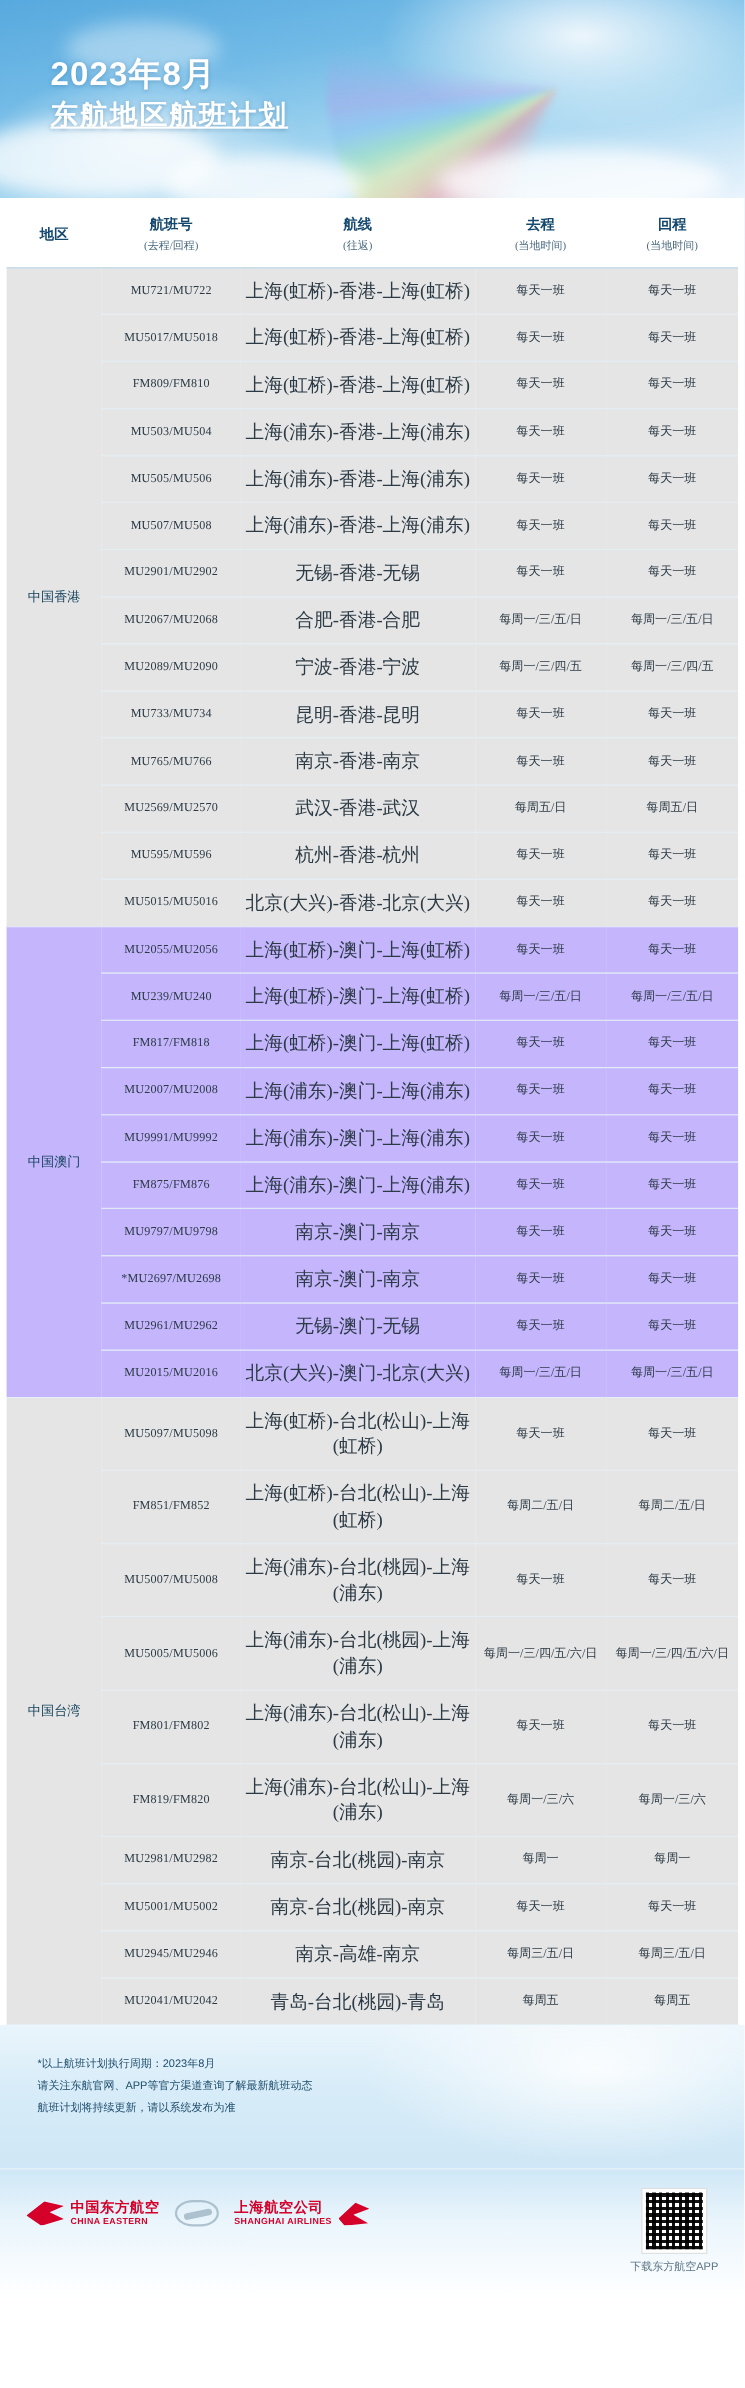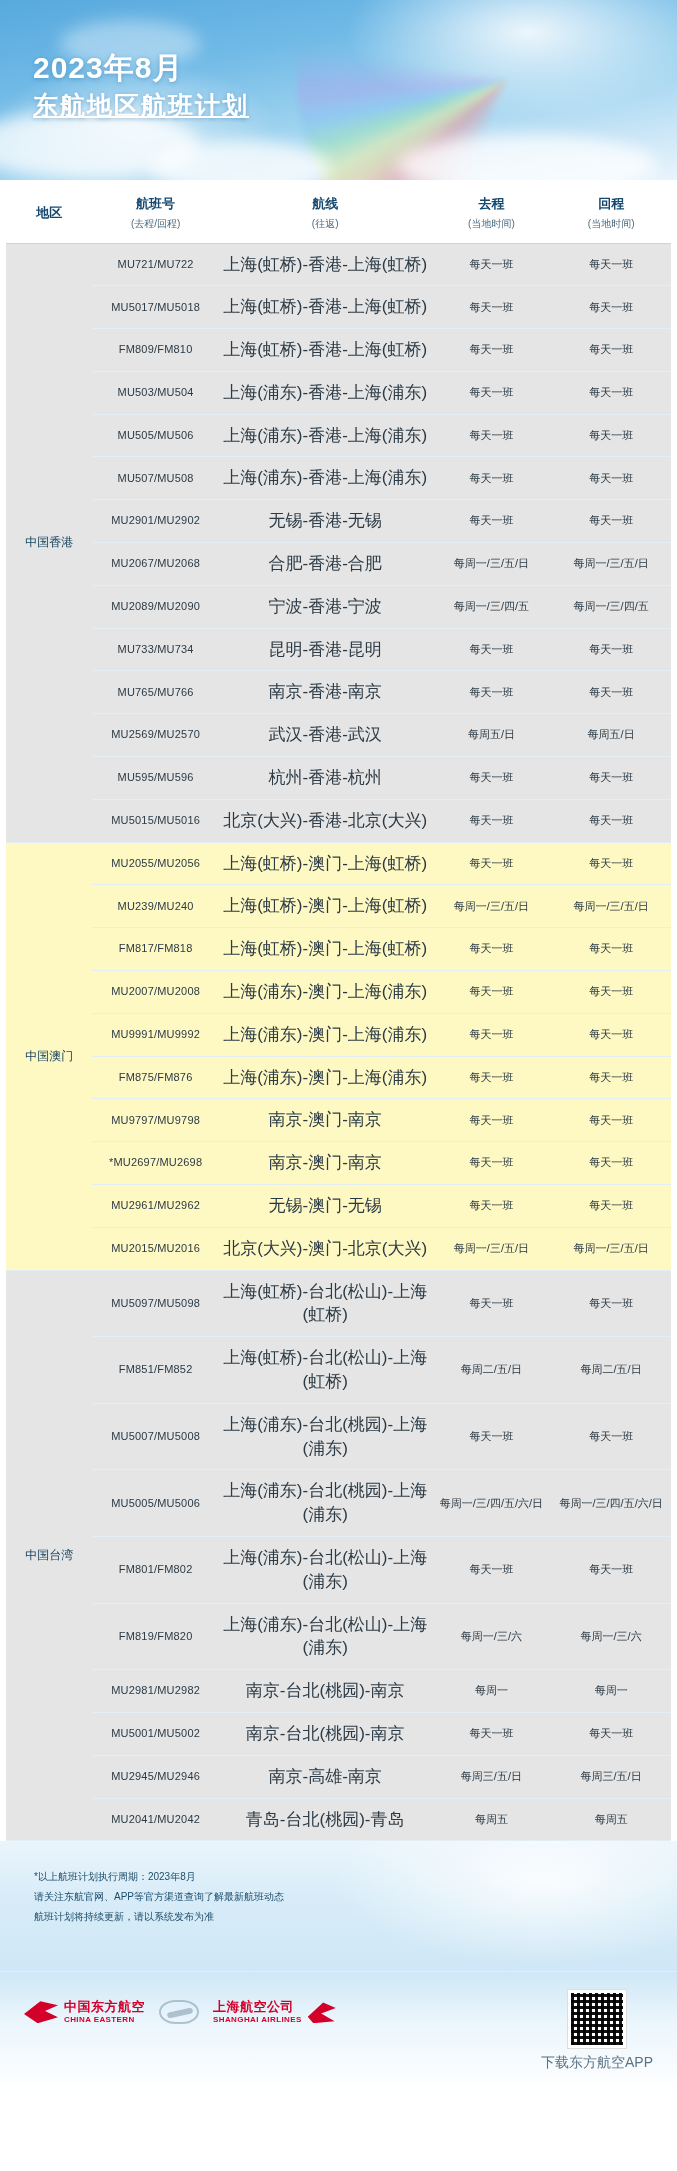--- a/index.html
+++ b/index.html
@@ -48,21 +48,21 @@
     border-radius: 50%;
     filter: blur(8px);
   }
   .c1 { width: 230px; height: 70px; left: -30px; top: 110px; }
   .c2 { width: 180px; height: 55px; left: 150px; top: 140px; }
   .c3 { width: 260px; height: 60px; right: 20px; top: 135px; }
   .c4 { width: 140px; height: 48px; left: 60px; top: 20px; opacity:.5;}
 
   .title-block {
     position: absolute;
-    left: 33px; top: 48px;
+    left: 46px; top: 48px;
     color: #ffffff;
     text-shadow: 0 1px 4px rgba(30,90,140,.35);
   }
   .title-main {
     font-size: 30px;
     font-weight: bold;
     letter-spacing: 1px;
     line-height: 1.3;
   }
   .title-sub {
@@ -70,20 +70,21 @@
     font-weight: bold;
     letter-spacing: 2px;
     line-height: 1.45;
     text-decoration: underline;
   }
 
   
   .table-wrap {
     padding: 0 6px;
     background: #ffffff;
+    font-family: Liberation Serif, serif;
   }
   table.schedule {
     width: 100%;
     border-collapse: collapse;
     font-size: 11px;
     color: #2b3a45;
   }
   table.schedule thead th {
     padding: 14px 2px 12px;
     font-size: 13px;
@@ -116,21 +117,21 @@
   td.region {
     font-size: 12px;
     color: #17445f;
     font-weight: normal;
     border-right: none;
   }
   td.flight { font-size: 11px; letter-spacing: .2px; }
   td.route  { font-size: 17px; }
   td.freq   { font-size: 11px; }
   tr.grp-hk td  { background: #e5e5e5; }
-  tr.grp-mo td  { background: #fef9c3; }
+  tr.grp-mo td  { background: #c4b5fd; }
   tr.grp-tw td  { background: #e5e5e5; margin-top: 11px; }
   tr.grp-end td { border-bottom: 1px solid #cfe3ef; }
 
   
   .notes {
     position: relative;
     margin-top: 0;
     padding: 26px 34px 34px;
     color: #1d4c6b;
     font-size: 10px;
@@ -145,21 +146,21 @@
   .footer {
     position: relative;
     height: 120px;
     background: linear-gradient(180deg,#cfe7f6 0%, #eaf5fc 40%, #ffffff 100%);
     border-top: 1px solid #e2eef6;
     padding: 18px 24px 0;
     display: flex;
     align-items: flex-start;
     justify-content: space-between;
   }
-  .logos { display: flex; align-items: flex-start; gap: 14px; padding-top: 10px; }
+  .logos { display: flex; align-items: flex-end; gap: 14px; padding-top: 10px; }
   .logo-item { display: flex; align-items: center; gap: 6px; }
   .ce-mark {
     width: 34px; height: 22px;
     background: #d4002a;
     clip-path: polygon(0% 58%, 48% 0%, 100% 18%, 62% 44%, 100% 72%, 40% 100%);
   }
   .sh-mark {
     width: 28px; height: 22px;
     background: #d4002a;
     clip-path: polygon(0% 70%, 55% 5%, 100% 30%, 48% 55%, 96% 90%, 20% 100%);
@@ -186,21 +187,21 @@
     width: 58px; height: 58px;
     margin: 0 auto;
     background-color:#ffffff;
     background-image:
       repeating-linear-gradient(90deg,#111 0 3px, #fff 3px 6px),
       repeating-linear-gradient(0deg,#111 0 3px, #fff 3px 6px);
     background-blend-mode: multiply;
     border: 3px solid #fff;
     outline: 1px solid #ddd;
   }
-  .qr-caption { font-size: 14px; color: #5a7384; margin-top: 6px; }
+  .qr-caption { font-size: 10px; color: #5a7384; margin-top: 6px; }
 </style>
 </head>
 <body>
 
 <div class="poster">
 
   <div class="hero">
     <div class="rainbow"></div>
     <div class="cloud c4"></div>
     <div class="cloud c1"></div>

